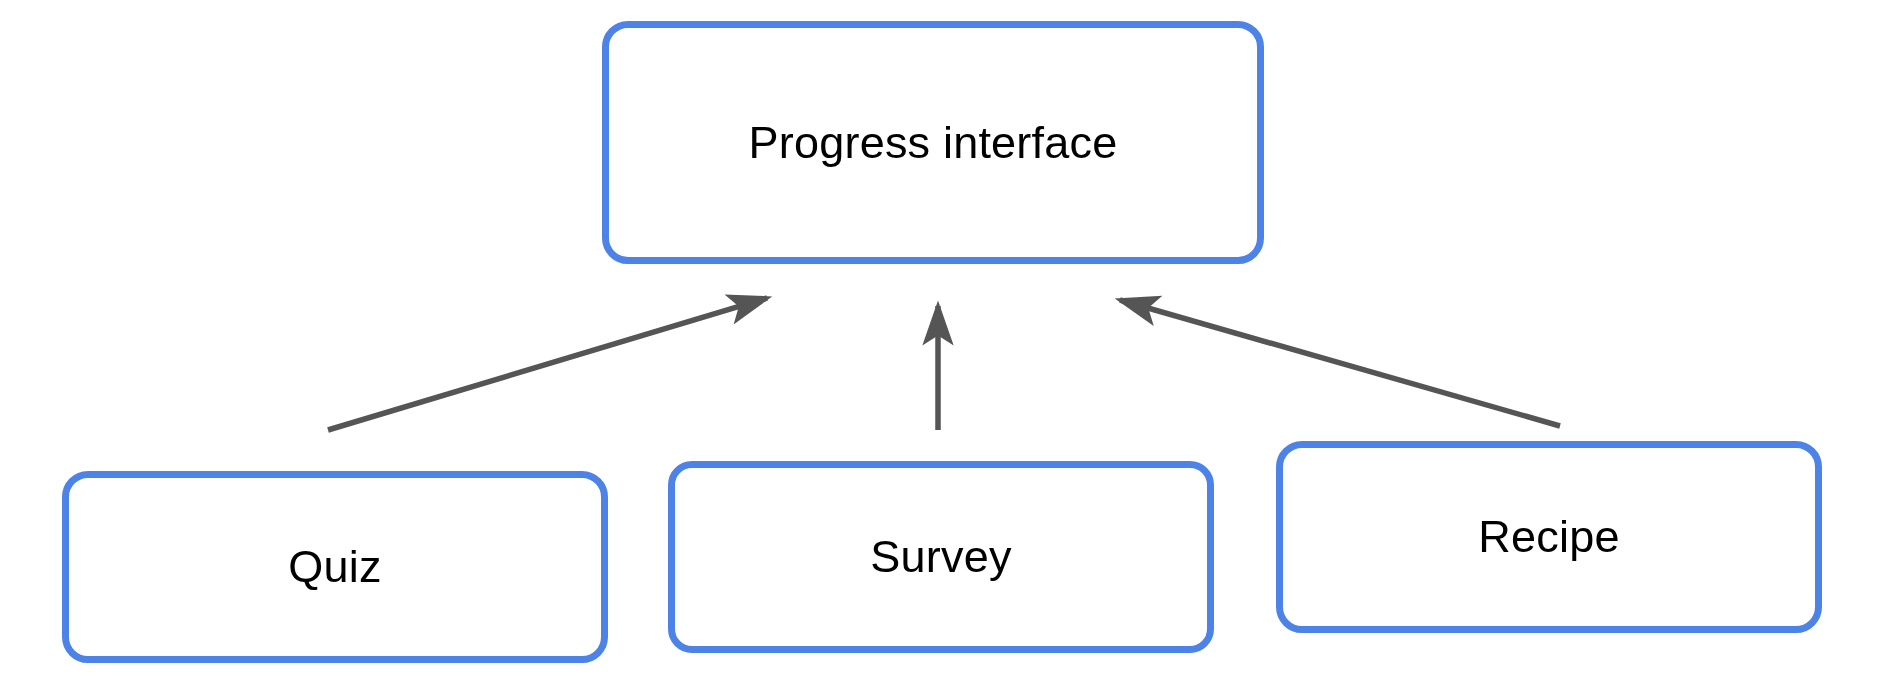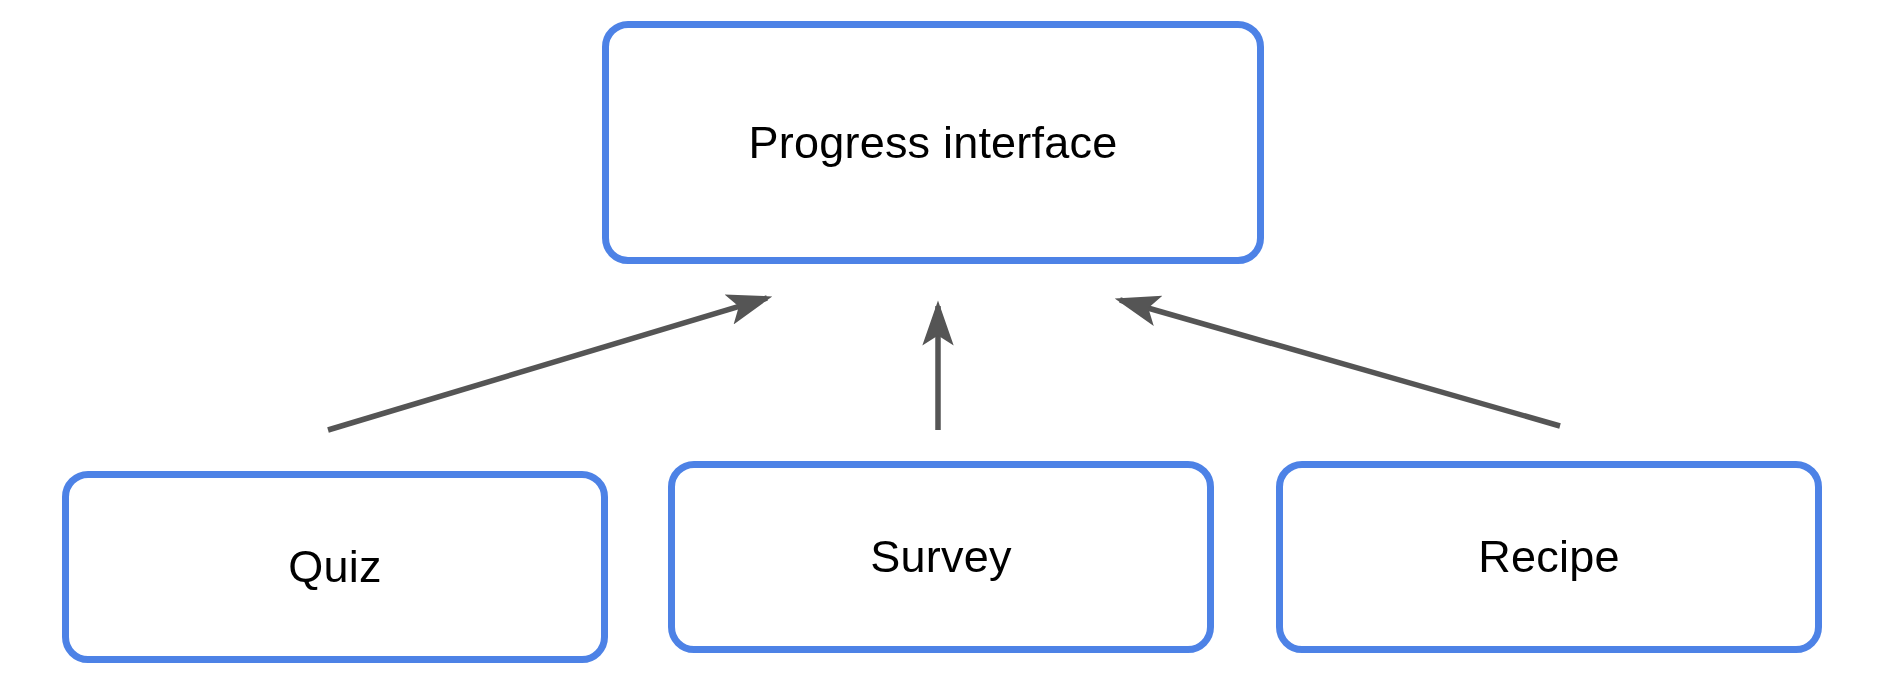--- a/index.html
+++ b/index.html
@@ -57,24 +57,25 @@
     left: 62px;
     top: 471px;
     width: 546px;
     height: 192px;
   }
   #node-survey {
     left: 668px;
     top: 461px;
     width: 546px;
     height: 192px;
+    border-radius: 24px;
   }
   #node-recipe {
     left: 1276px;
-    top: 461px;
+    top: 441px;
     width: 546px;
     height: 192px;
   }
   #node-quiz .node-label,
   #node-survey .node-label,
   #node-recipe .node-label { font-size: 45px; }
 </style>
 </head>
 <body>
 

